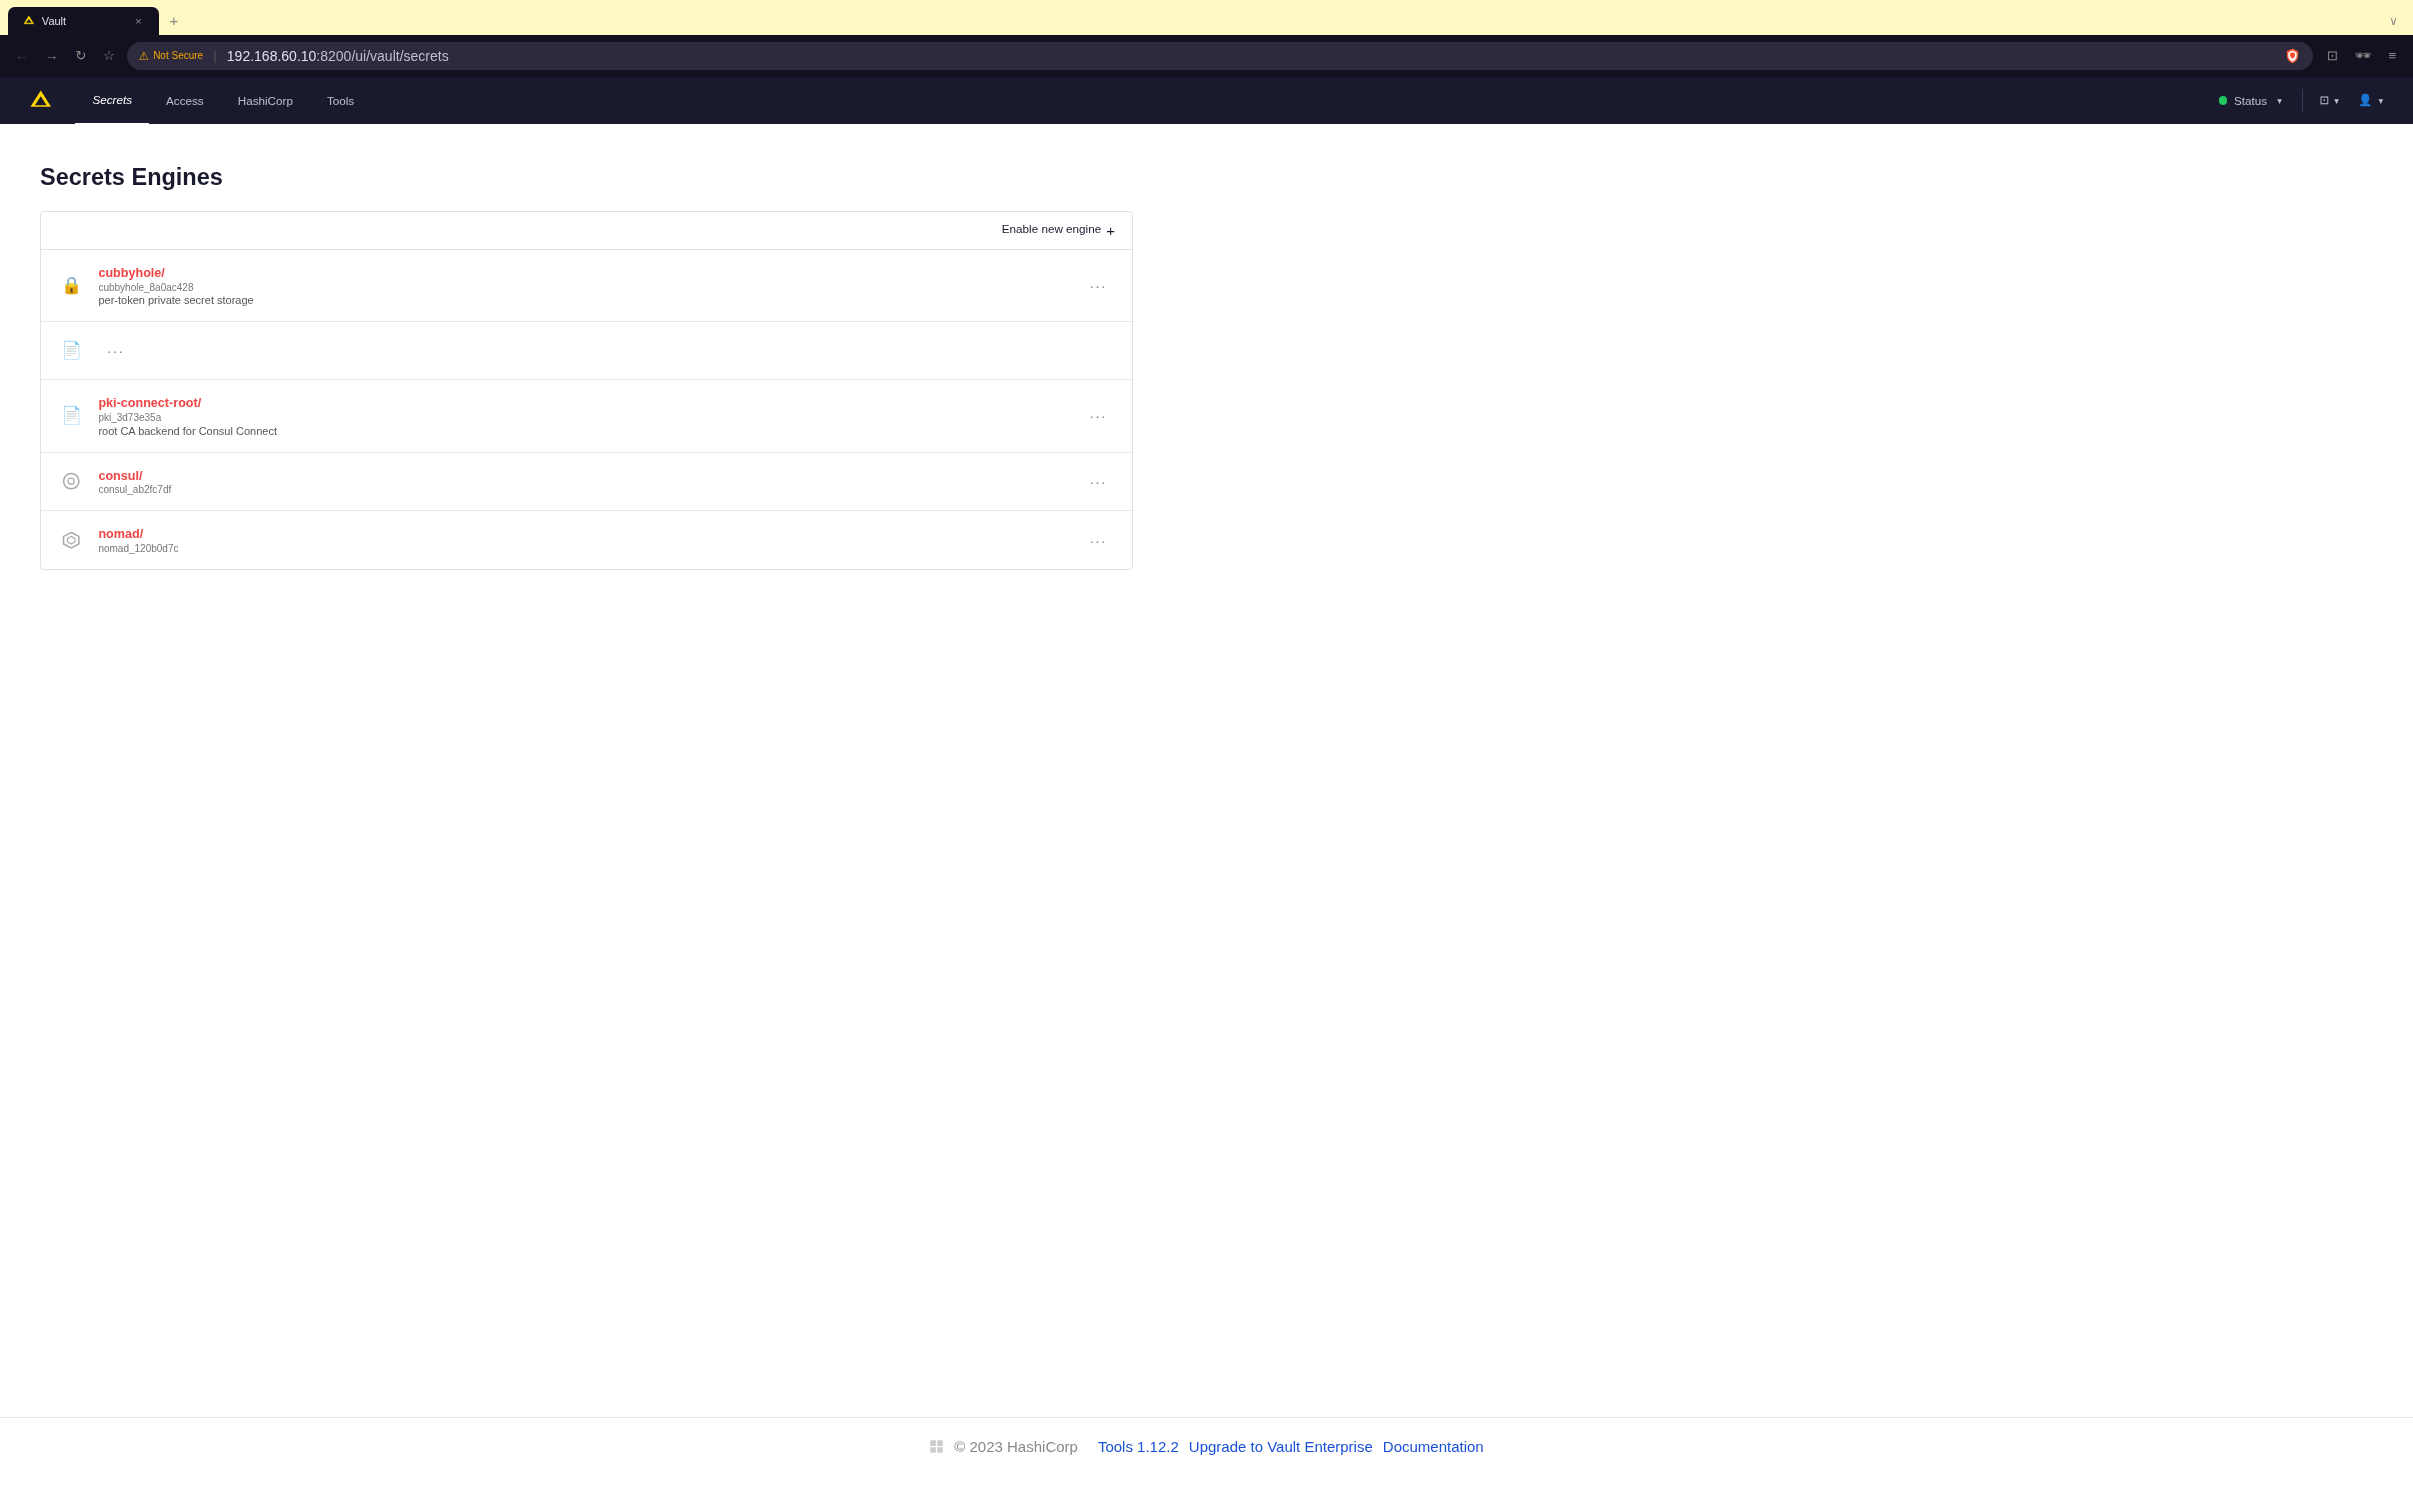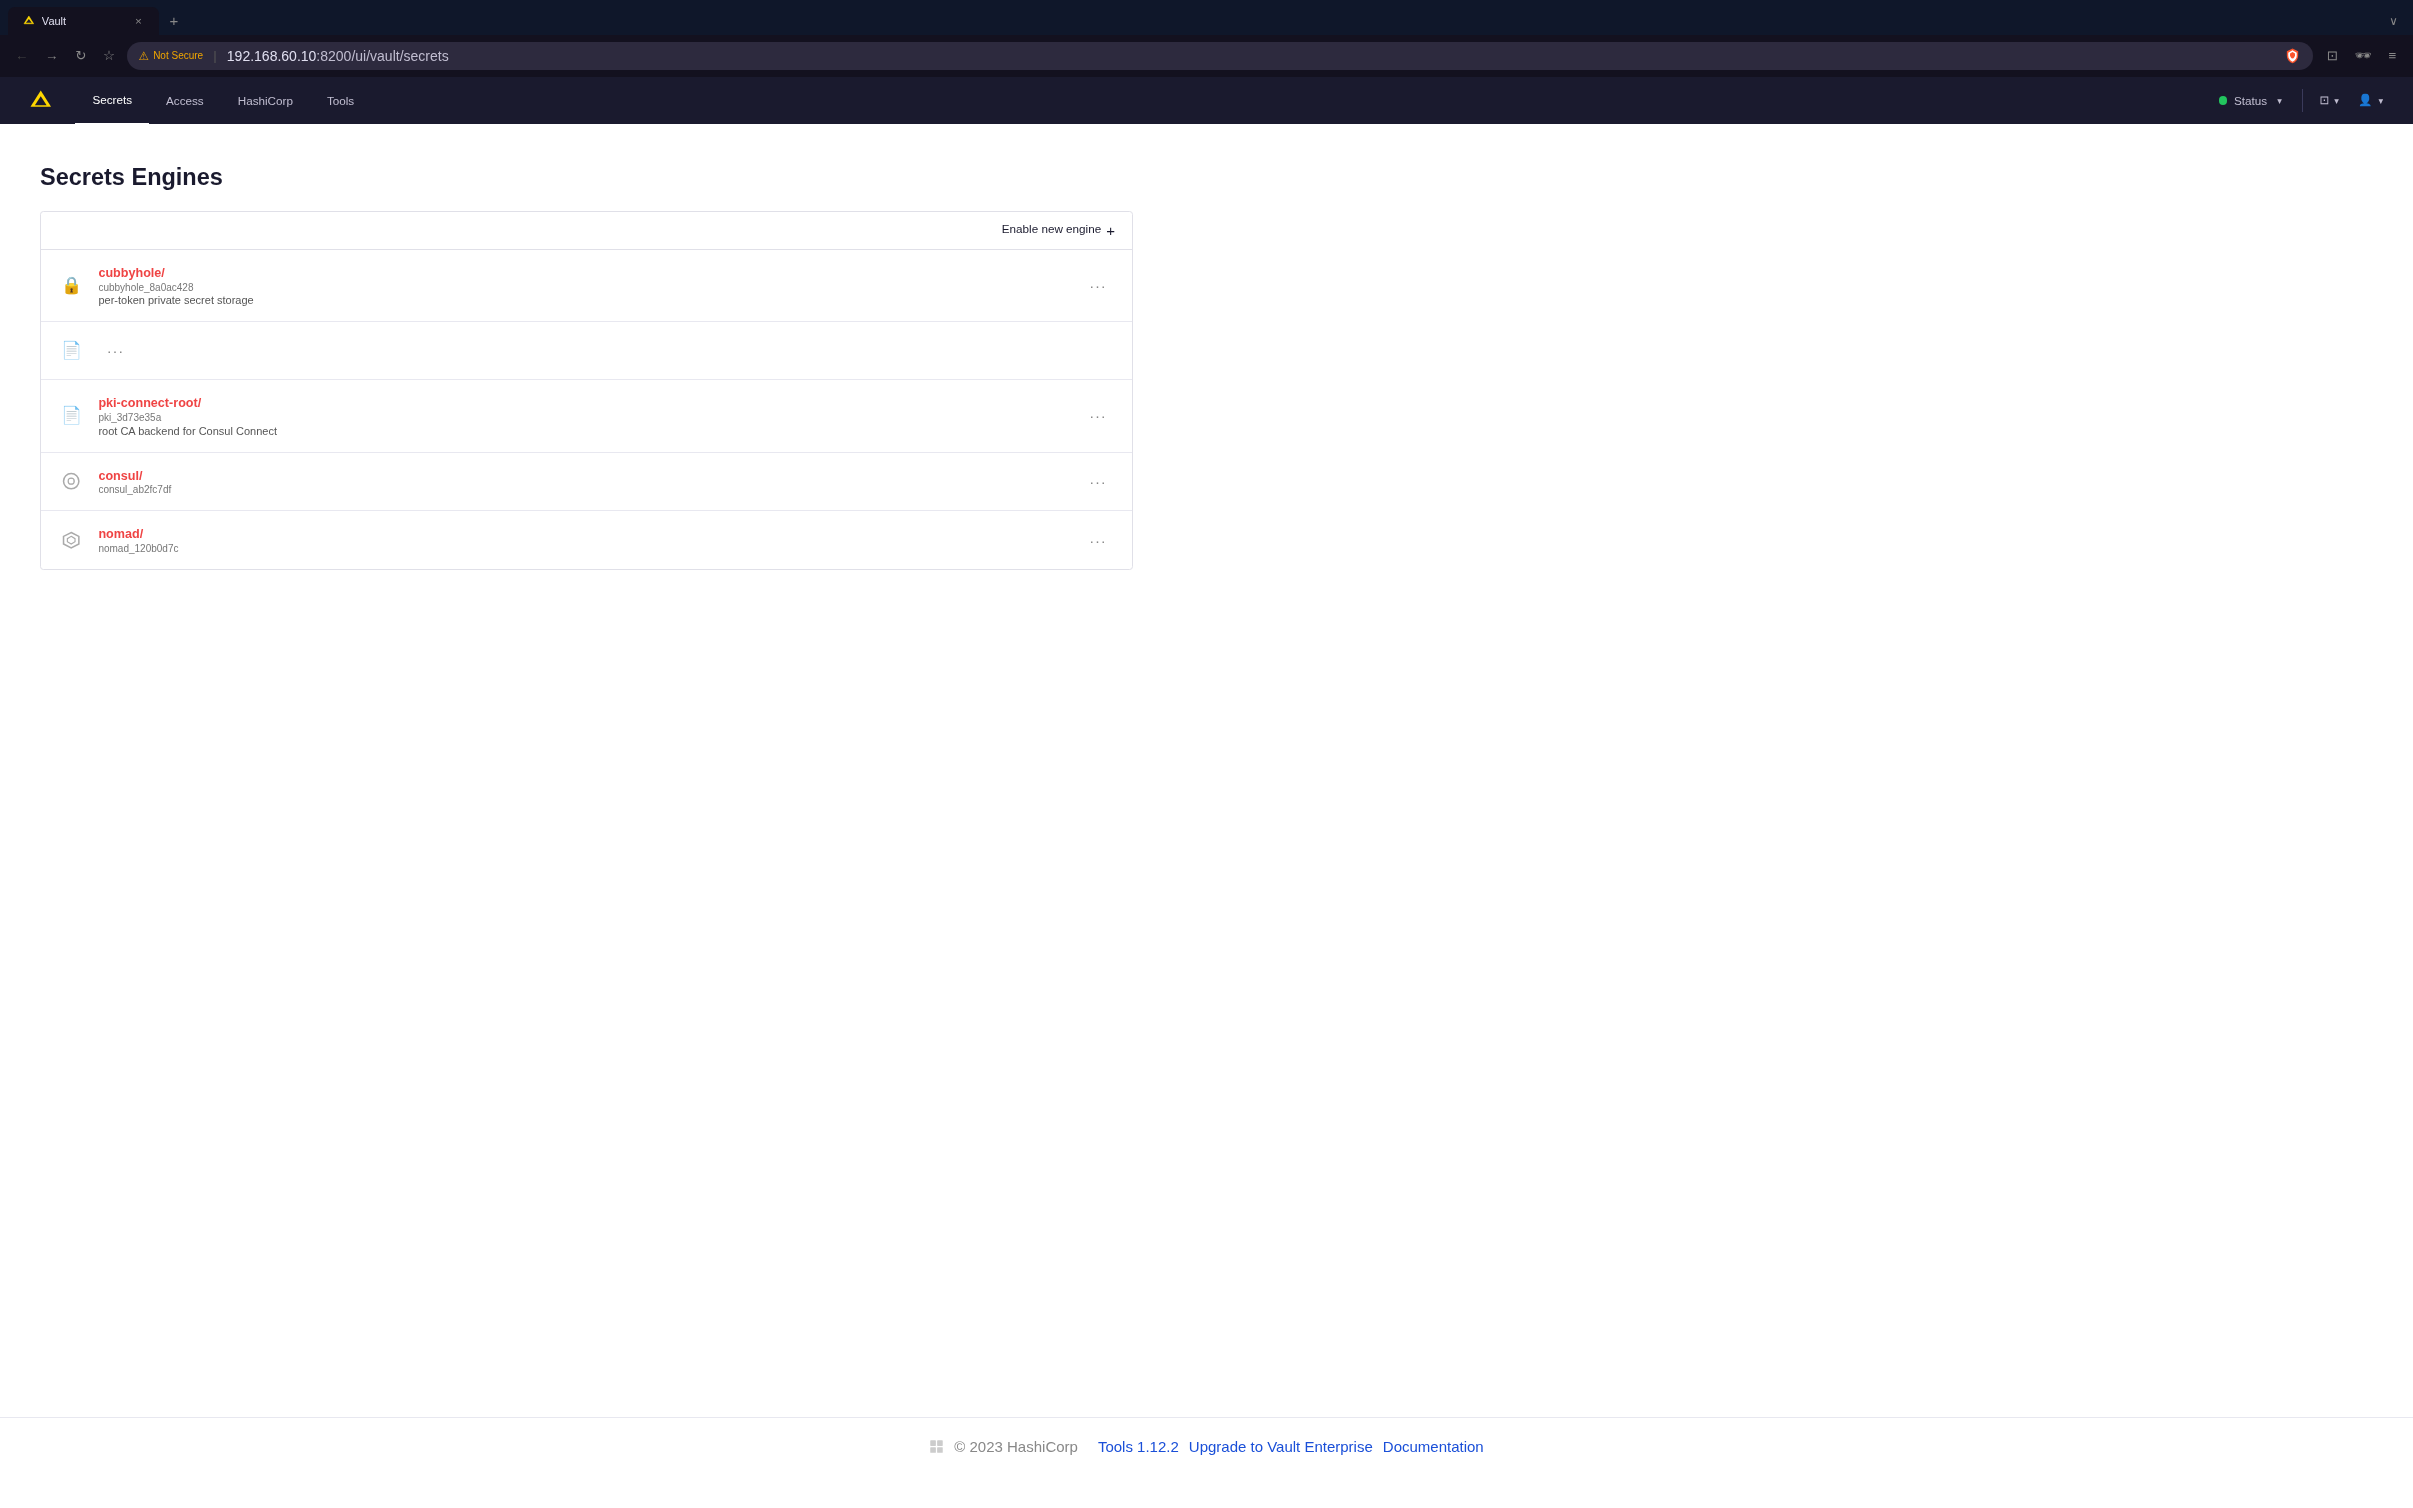--- a/index.html
+++ b/index.html
@@ -1,20 +1,20 @@
 <!DOCTYPE html>
 <html style="font-size:13.4px"><head>
   <meta charset="utf-8">
   <style>
     * { margin: 0; padding: 0; box-sizing: border-box; }
     body { font-family: -apple-system, BlinkMacSystemFont, 'Segoe UI', sans-serif; background: #fff; }
 
     
     .browser-chrome {
-      background: #0f172a;
+      background: #fef9c3;
       user-select: none;
     }
     .tab-bar {
       display: flex;
       align-items: center;
       padding: 6.7px 8.4px 0;
       gap: 3.4px;
     }
     .browser-tab {
       display: flex;
@@ -180,21 +180,21 @@
     .app-nav-item {
       color: #c0bdd0;
       font-size: 11.7px;
       padding: 0 17px;
       height: 47px;
       display: flex;
       align-items: center;
       cursor: pointer;
       text-decoration: none;
     }
-    .app-nav-item.active { color: #fff; border-bottom: 1.7px solid #fff; }
+    .app-nav-item.active { color: #fff; border-bottom: 1.7px solid #fff; font-style: italic; }
 
     .app-header-right {
       display: flex;
       align-items: center;
       gap: 0;
     }
     .status-btn {
       display: flex;
       align-items: center;
       gap: 6.7px;

